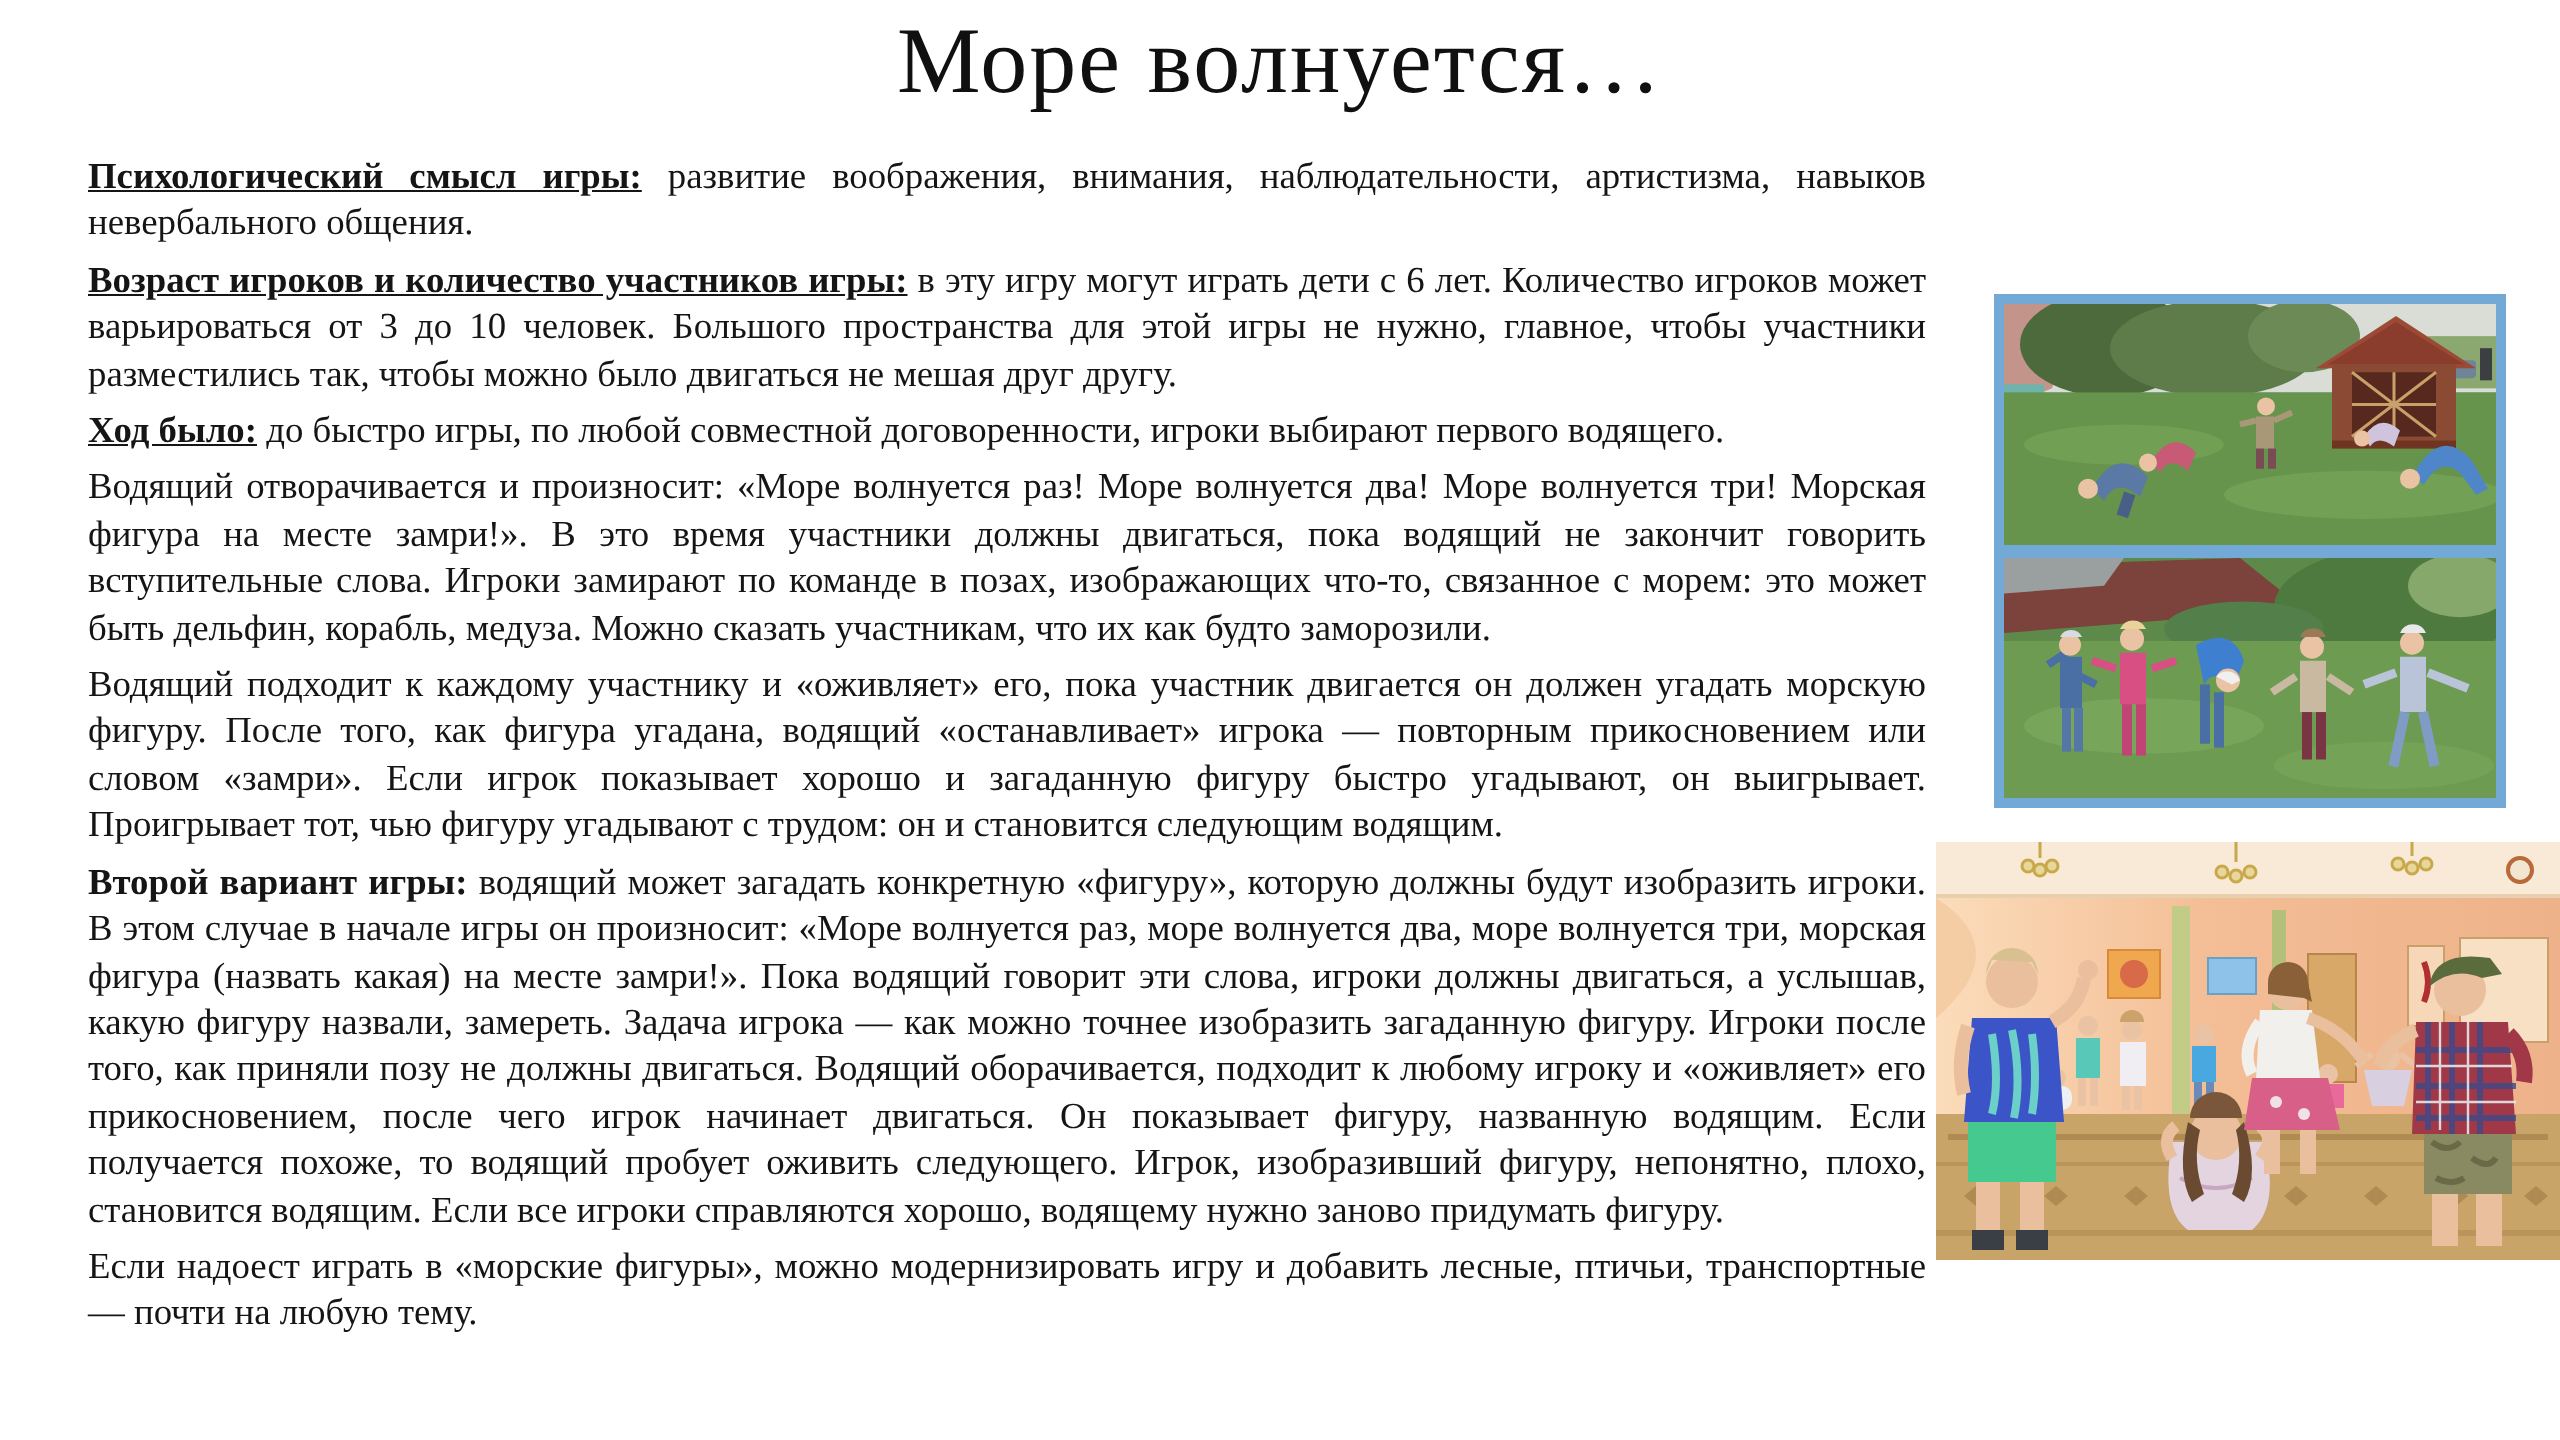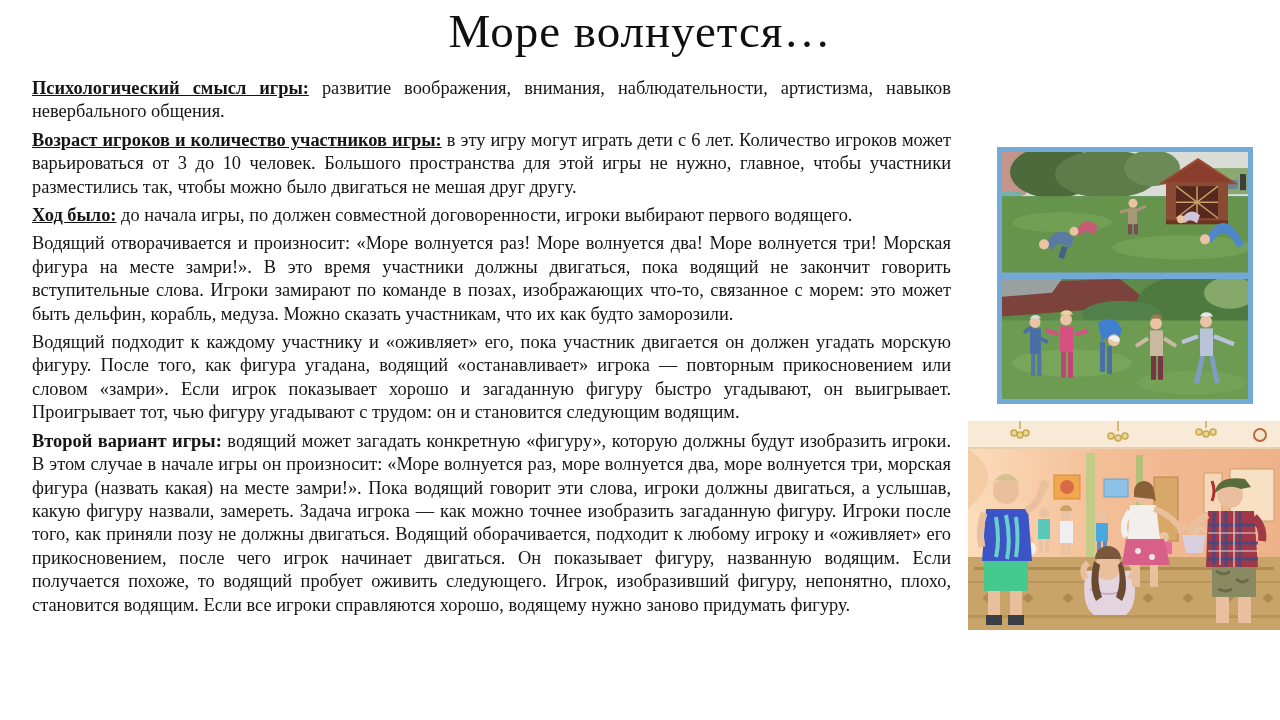--- a/index.html
+++ b/index.html
@@ -7,21 +7,21 @@
   .slide {
     position:relative; width:1280px; height:720px; background:#ffffff;
     font-family:"Liberation Serif", serif; color:#141414;
   }
   .title {
     position:absolute; top:4px; left:0; width:1280px;
     text-align:center; font-size:47px; font-weight:400; color:#101010;
     letter-spacing:1px;
   }
   .text-column {
-    position:absolute; left:32px; top:77px; width:919px;
+    position:absolute; left:44px; top:77px; width:919px;
     font-size:18.4px; line-height:23.4px; text-align:justify;
     color:#151515;
   }
   .text-column p { margin:0 0 5px 0; }
   .text-column .bu { font-weight:bold; text-decoration:underline; }
   .text-column .b  { font-weight:bold;margin-top:12px; }
   .text-column .i  { }
   .photo-frame {
     position:absolute; left:997px; top:147px; width:256px; height:257px;
     border:5px solid #73a9d6; background:#73a9d6;
@@ -36,24 +36,25 @@
 </head>
 <body>
 
 <div class="slide">
 
   <div class="title">Море волнуется…</div>
 
   <div class="text-column">
       <p><span class="bu">Психологический смысл игры:</span><span class="n"> развитие воображения, внимания, наблюдательности, артистизма, навыков невербального общения.</span></p>
       <p><span class="bu">Возраст игроков и количество участников игры:</span><span class="n"> в эту игру могут играть дети с 6 лет. Количество игроков может варьироваться от 3 до 10 человек. Большого пространства для этой игры не нужно, главное, чтобы участники разместились так, чтобы можно было двигаться не мешая друг другу.</span></p>
-      <p><span class="bu">Ход было:</span><span class="n"> до начала игры, по должен совместной договоренности, игроки выбирают первого водящего.</span></p>
+      <p><span class="bu">Ход было:</span><span class="n"> до быстро игры, по любой совместной договоренности, игроки выбирают первого водящего.</span></p>
       <p><span class="n">Водящий отворачивается и произносит: «Море волнуется раз! Море волнуется два! Море волнуется три! Морская фигура на месте замри!». В это время участники должны двигаться, пока водящий не закончит говорить вступительные слова. Игроки замирают по команде в позах, изображающих что-то, связанное с морем: это может быть дельфин, корабль, медуза. </span><span class="i">Можно сказать участникам, что их как будто заморозили.</span></p>
       <p><span class="n">Водящий подходит к каждому участнику и «оживляет» его, пока участник двигается он должен угадать морскую фигуру. </span><span class="i">После того, как фигура угадана, водящий «останавливает» игрока — повторным прикосновением или словом «замри».</span><span class="n"> Если игрок показывает хорошо и загаданную фигуру быстро угадывают, он выигрывает. Проигрывает тот, чью фигуру угадывают с трудом: он и становится следующим водящим.</span></p>
       <p><span class="b">Второй вариант игры:</span><span class="n"> водящий может загадать конкретную «фигуру», которую должны будут изобразить игроки. В этом случае в начале игры он произносит: «Море волнуется раз, море волнуется два, море волнуется три, морская фигура (назвать какая) на месте замри!». Пока водящий говорит эти слова, игроки должны двигаться, а услышав, какую фигуру назвали, замереть. Задача игрока — как можно точнее изобразить загаданную фигуру. Игроки после того, как приняли позу не должны двигаться. Водящий оборачивается, подходит к любому игроку и «оживляет» его прикосновением, после чего игрок начинает двигаться. Он показывает фигуру, названную водящим. Если получается похоже, то водящий пробует оживить следующего. Игрок, изобразивший фигуру, непонятно, плохо, становится водящим. </span><span class="i">Если все игроки справляются хорошо, водящему нужно заново придумать фигуру.</span></p>
+      <p><span class="n">Если надоест играть в «морские фигуры», можно модернизировать игру и добавить лесные, птичьи, транспортные — почти на любую тему.</span></p>
     </div>
 
   <div class="photo-frame" style="border-color: rgb(115, 169, 214); background: rgb(115, 169, 214);">
     <svg viewBox="0 0 246 120" preserveAspectRatio="none">
       <rect x="0" y="0" width="246" height="44" fill="#d9ddd6"></rect>
       <polygon points="0,0 38,0 24,42 0,52" fill="#c2948a"></polygon>
       <rect x="0" y="40" width="20" height="14" fill="#6fb3ad"></rect>
       <ellipse cx="52" cy="20" rx="44" ry="26" fill="#4c6a3c"></ellipse>
       <ellipse cx="105" cy="22" rx="52" ry="24" fill="#5d7c4a"></ellipse>
       <ellipse cx="150" cy="16" rx="28" ry="18" fill="#6b8a55"></ellipse>

